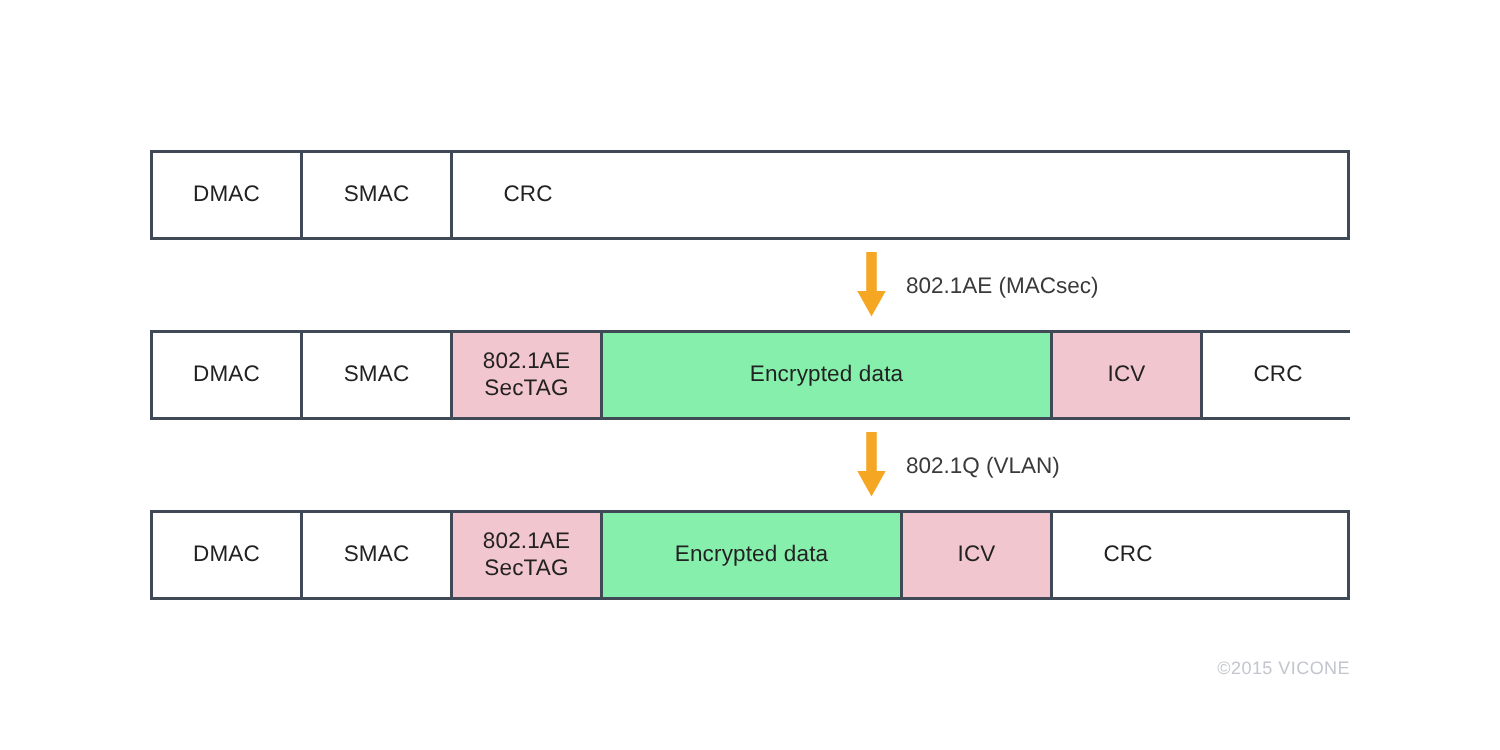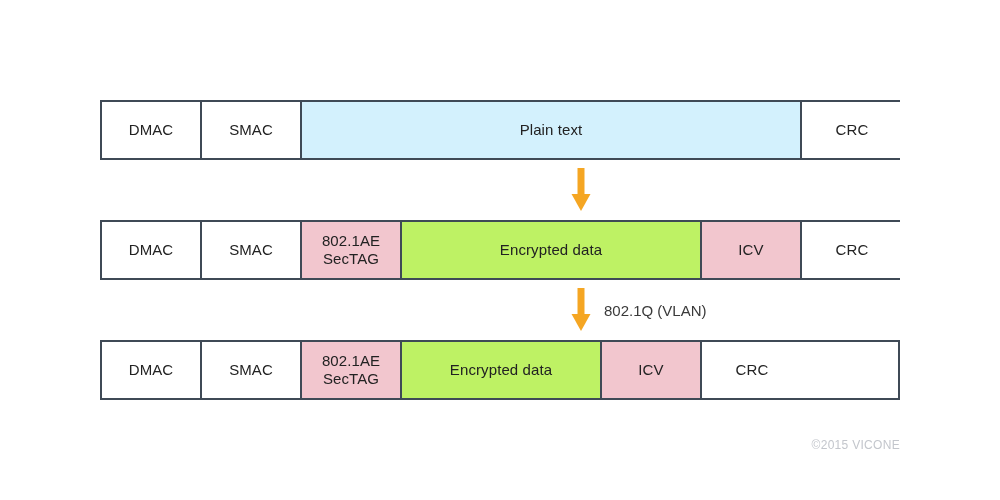--- a/index.html
+++ b/index.html
@@ -39,21 +39,21 @@
     letter-spacing: 0.1px;
     color: #222222;
     white-space: pre-line;
     padding: 0 5px;
   }
   .cell:last-child {
     border-right: none;
   }
   .fill-white  { background: #ffffff; }
   .fill-cyan   { background: #d3f1fd; }
-  .fill-orange { background: #bef264; }
+  .fill-orange { background: #86efac; }
   .fill-pink   { background: #f2c6ce; }
 
   .arrow-group {
     position: absolute;
     display: flex;
     align-items: center;
   }
   .arrow-svg {
     display: block;
   }
@@ -74,29 +74,29 @@
   }
 </style>
 </head>
 <body>
 
 <div id="canvas">
 
   <div class="frame-row" id="row-0" style="left:100px; top:100px; width:800px; height:60px;">
       <div class="cell fill-white" style="width: 100px; flex: 0 0 100px;">DMAC</div>
       <div class="cell fill-white" style="width: 100px; flex: 0 0 100px;">SMAC</div>
-      <div class="cell fill-cyan" style="width: 500px; flex: 0 0 500px;">Plain text</div>
       <div class="cell fill-white" style="width: 100px; flex: 0 0 100px;">CRC</div>
     </div>
 
   <div class="arrow-group" id="arrow-0" style="left:570px; top:168px; height:44px;">
     <svg class="arrow-svg" width="22" height="44" viewBox="0 0 22 44" aria-hidden="true">
       <path d="M11 0 L11 28" stroke="#f5a623" stroke-width="7" fill="none"></path>
       <path d="M11 43 L1.5 26 L20.5 26 Z" fill="#f5a623"></path>
     </svg>
+    <span class="arrow-label">802.1AE (MACsec)</span>
   </div>
 
   <div class="frame-row" id="row-1" style="left:100px; top:220px; width:800px; height:60px;">
       <div class="cell fill-white" style="width: 100px; flex: 0 0 100px;">DMAC</div>
       <div class="cell fill-white" style="width: 100px; flex: 0 0 100px;">SMAC</div>
       <div class="cell fill-pink" style="width: 100px; flex: 0 0 100px;">802.1AE
 SecTAG</div>
       <div class="cell fill-orange" style="width: 300px; flex: 0 0 300px;">Encrypted data</div>
       <div class="cell fill-pink" style="width: 100px; flex: 0 0 100px;">ICV</div>
       <div class="cell fill-white" style="width: 100px; flex: 0 0 100px;">CRC</div>

